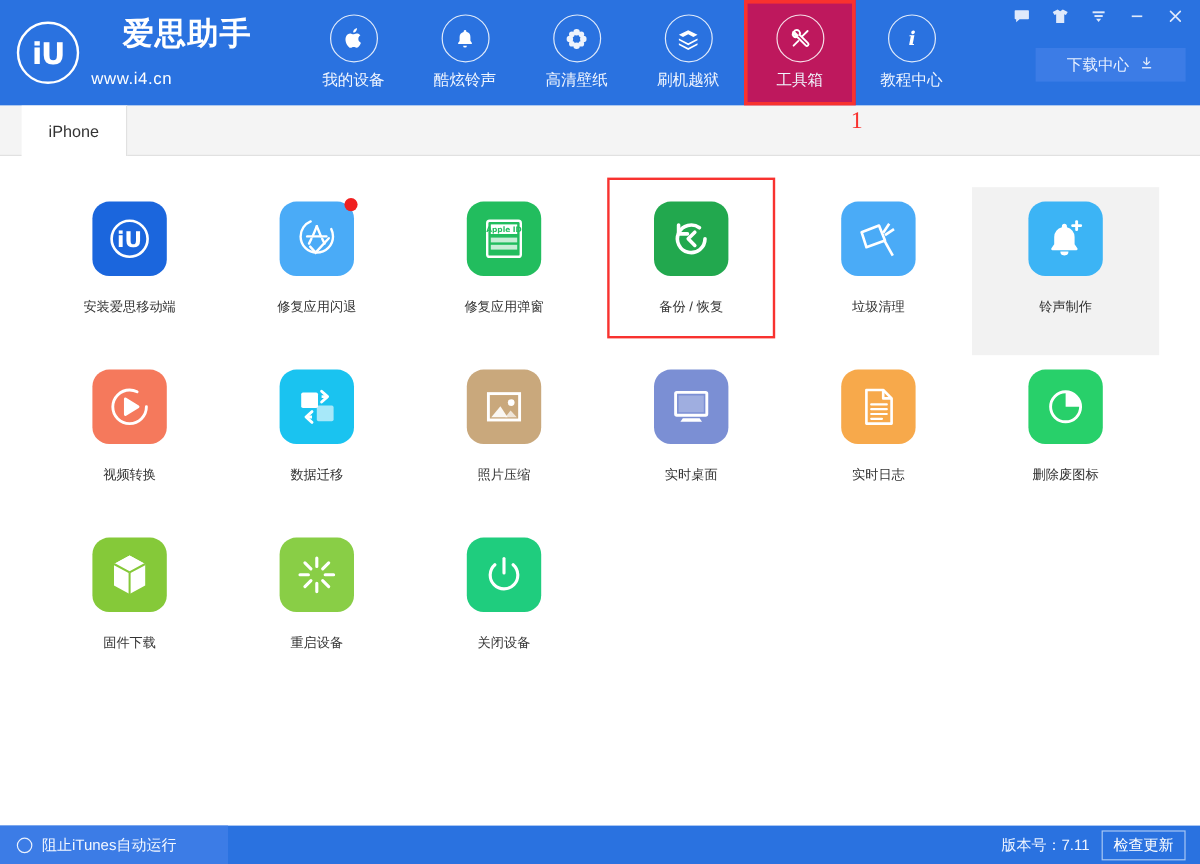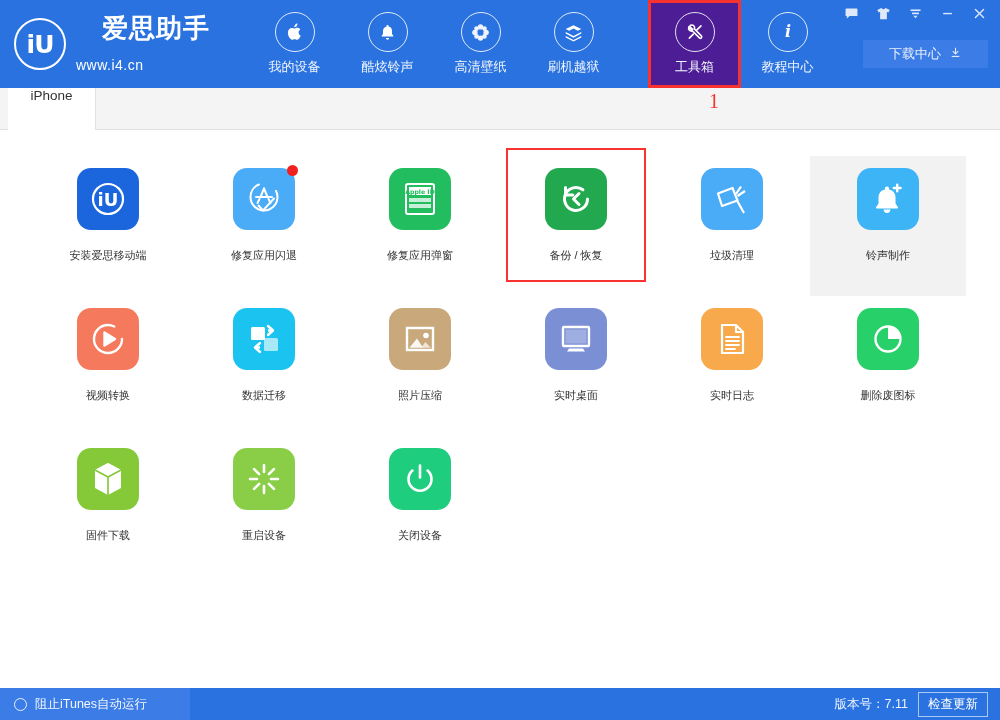--- a/index.html
+++ b/index.html
@@ -33,21 +33,21 @@
 
   .navbar{
     position:absolute;left:248px;top:0;height:88px;
     display:flex;align-items:stretch;
   }
   .nav-item{
     width:93px;height:88px;
     display:flex;flex-direction:column;align-items:center;justify-content:center;
     color:#eaf1fd;cursor:pointer;position:relative;
   }
-  .nav-item.active{background:#4c1d95;margin-left:28px;}
+  .nav-item.active{background:#be185d;}
   .nav-ico{
     width:38px;height:38px;border-radius:50%;
     border:1.5px solid rgba(255,255,255,.85);
     display:flex;align-items:center;justify-content:center;
     margin-bottom:6px;
   }
   .nav-label{font-size:13px;color:#f0f5fe;}
   .nav-hl{
     position:absolute;left:0;top:0;width:93px;height:88px;
     border:3px solid #f8322f;box-sizing:border-box;
@@ -68,23 +68,23 @@
     display:flex;align-items:center;justify-content:center;gap:8px;
     color:#e9f1ff;font-size:13px;cursor:pointer;
   }
 
   
   .tabstrip{
     position:absolute;left:0;top:88px;width:1000px;height:42px;
     background:#f4f4f4;border-bottom:1px solid #e1e1e1;box-sizing:border-box;
   }
   .tab{
-    position:absolute;left:8px;top:0;width:88px;height:42px;
+    position:absolute;left:18px;top:0;width:88px;height:42px;
     background:#ffffff;border-right:1px solid #e1e1e1;box-sizing:border-box;
-    display:flex;justify-content:center;
+    display:flex;align-items:center;justify-content:center;
     font-size:13.5px;color:#333;cursor:pointer;
   }
 
   
   .content{
     position:absolute;left:0;top:130px;width:1000px;height:558px;
     background:#fff;
   }
   .grid{
     position:absolute;left:30px;top:26px;width:940px;

